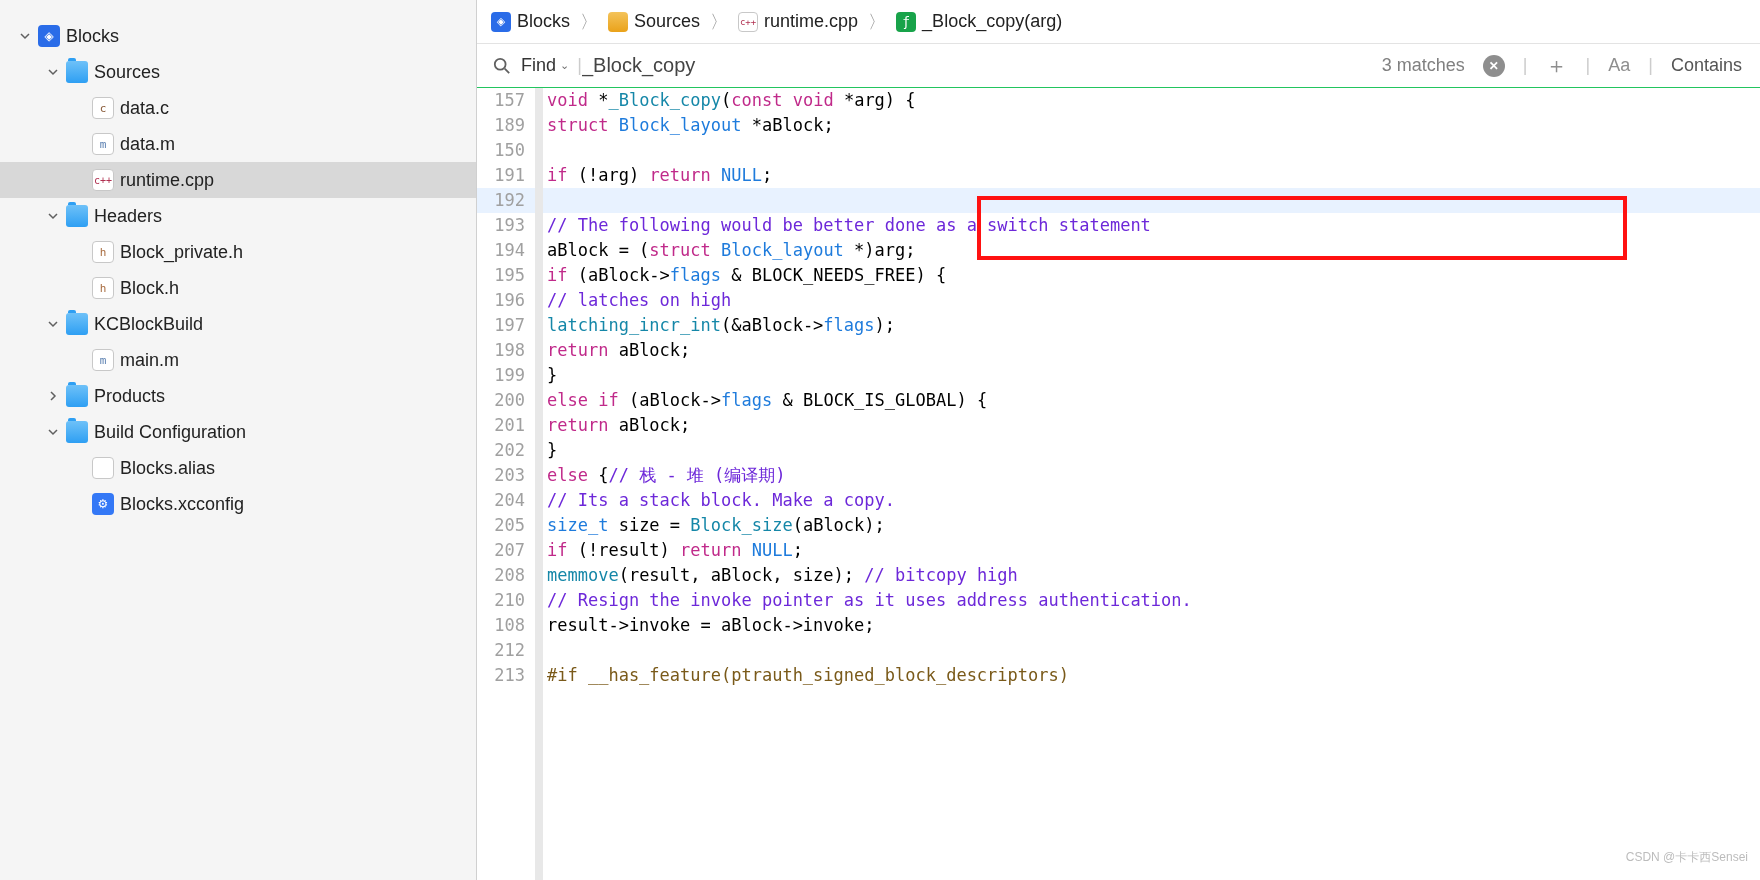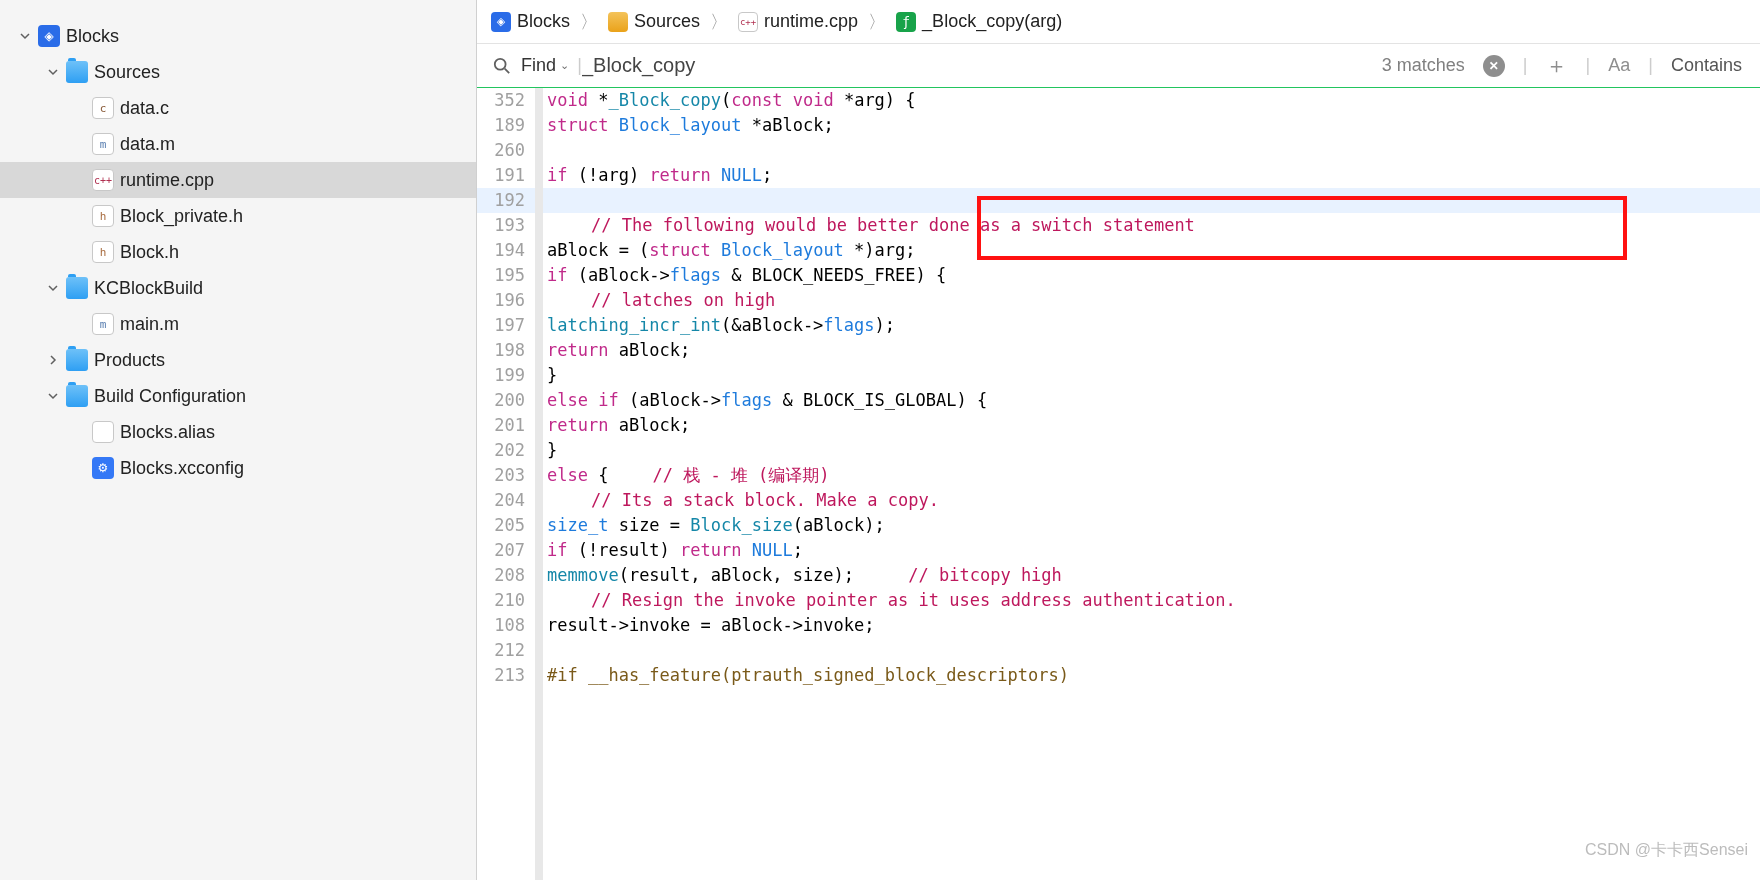--- a/index.html
+++ b/index.html
@@ -93,22 +93,22 @@
     .findbar .plus{font-size:22px;color:#8e8e8e;} .findbar .aa{font-size:18px;color:#8e8e8e;} .findbar .contains{font-size:18px;color:#555;}
 
     .editor{flex:1;display:flex;overflow:hidden;font-family:"SF Mono",Menlo,Consolas,monospace;font-size:17px;line-height:25px;position:relative;}
     .line{height:25px;display:flex;}
     .line .gut{width:58px;text-align:right;padding-right:10px;color:#a0a0a0;flex-shrink:0;position:relative;}
     .line .content{flex:1;padding-left:12px;}
     .line.cur .content{background:#e8f2ff;}
     .line.cur .gut{background:#e8f2ff;}
     .redbox{position:absolute;left:500px;top:108px;width:650px;height:64px;border:4px solid #f11;pointer-events:none;}
     .foldstrip{position:absolute;left:550px;top:0;bottom:0;width:8px;background:#e8e8e8;}
-    .kw{color:#c02a8a;} .type{color:#1e7bdc;} .fn{color:#1587a8;} .com{color:#be185d;margin-left:44px;} .pp{color:#7a5a1a;}
-    .watermark{position:absolute;right:12px;bottom:18px;color:#bcbcbc;font-size:16px;font-family:-apple-system,sans-serif;}
+    .kw{color:#c02a8a;} .type{color:#1e7bdc;} .fn{color:#1587a8;} .com{color:#6d28d9;} .pp{color:#7a5a1a;}
+    .watermark{position:absolute;right:12px;bottom:10px;color:#bcbcbc;font-size:12px;font-family:-apple-system,sans-serif;}
   </style>
 </head>
 <body>
 
 <div class="sidebar" id="sidebar">
     <div class="tree-row">
       <span class="chev ">
         <svg width="10" height="10" viewBox="0 0 10 10">
           <path d="M1 3 L5 7 L9 3" fill="none" stroke="#606060" stroke-width="1.5"></path>
         </svg>
@@ -132,20 +132,29 @@
     </div>
     <div class="tree-row ind2">
       <span class="chev blank"></span>
       <span class="ticon ext c-m">m</span>
       <span class="label">data.m</span>
     </div>
     <div class="tree-row selected ind2">
       <span class="chev blank"></span>
       <span class="ticon ext c-cpp">c++</span>
       <span class="label">runtime.cpp</span>
+    </div>
+    <div class="tree-row ind1">
+      <span class="chev ">
+        <svg width="10" height="10" viewBox="0 0 10 10">
+          <path d="M1 3 L5 7 L9 3" fill="none" stroke="#606060" stroke-width="1.5"></path>
+        </svg>
+      </span>
+      <span class="ticon folder"></span>
+      <span class="label">Headers</span>
     </div>
     <div class="tree-row ind2">
       <span class="chev blank"></span>
       <span class="ticon ext c-h">h</span>
       <span class="label">Block_private.h</span>
     </div>
     <div class="tree-row ind2">
       <span class="chev blank"></span>
       <span class="ticon ext c-h">h</span>
       <span class="label">Block.h</span>
@@ -240,29 +249,29 @@
       <span class="aa">Aa</span>
       <span style="color:#ccc">|</span>
       <span class="contains">Contains</span>
     </div>
   </div>
 
   <div class="editor">
     <div id="codearea" style="flex:1;position:relative;overflow:hidden;">
       <div class="foldstrip" style="left:58px;"></div>
     <div class="line">
-          <div class="gut">352</div>
+          <div class="gut">157</div>
           <div class="content"><span class="kw">void</span> *<span class="fn">_Block_copy</span>(<span class="kw">const</span> <span class="kw">void</span> *arg) {</div>
         </div>
         <div class="line">
           <div class="gut">189</div>
           <div class="content">    <span class="kw">struct</span> <span class="type">Block_layout</span> *aBlock;</div>
         </div>
         <div class="line">
-          <div class="gut">260</div>
+          <div class="gut">150</div>
           <div class="content"></div>
         </div>
         <div class="line">
           <div class="gut">191</div>
           <div class="content">    <span class="kw">if</span> (!arg) <span class="kw">return</span> <span class="type">NULL</span>;</div>
         </div>
         <div class="line cur">
           <div class="gut">192</div>
           <div class="content"></div>
         </div>

